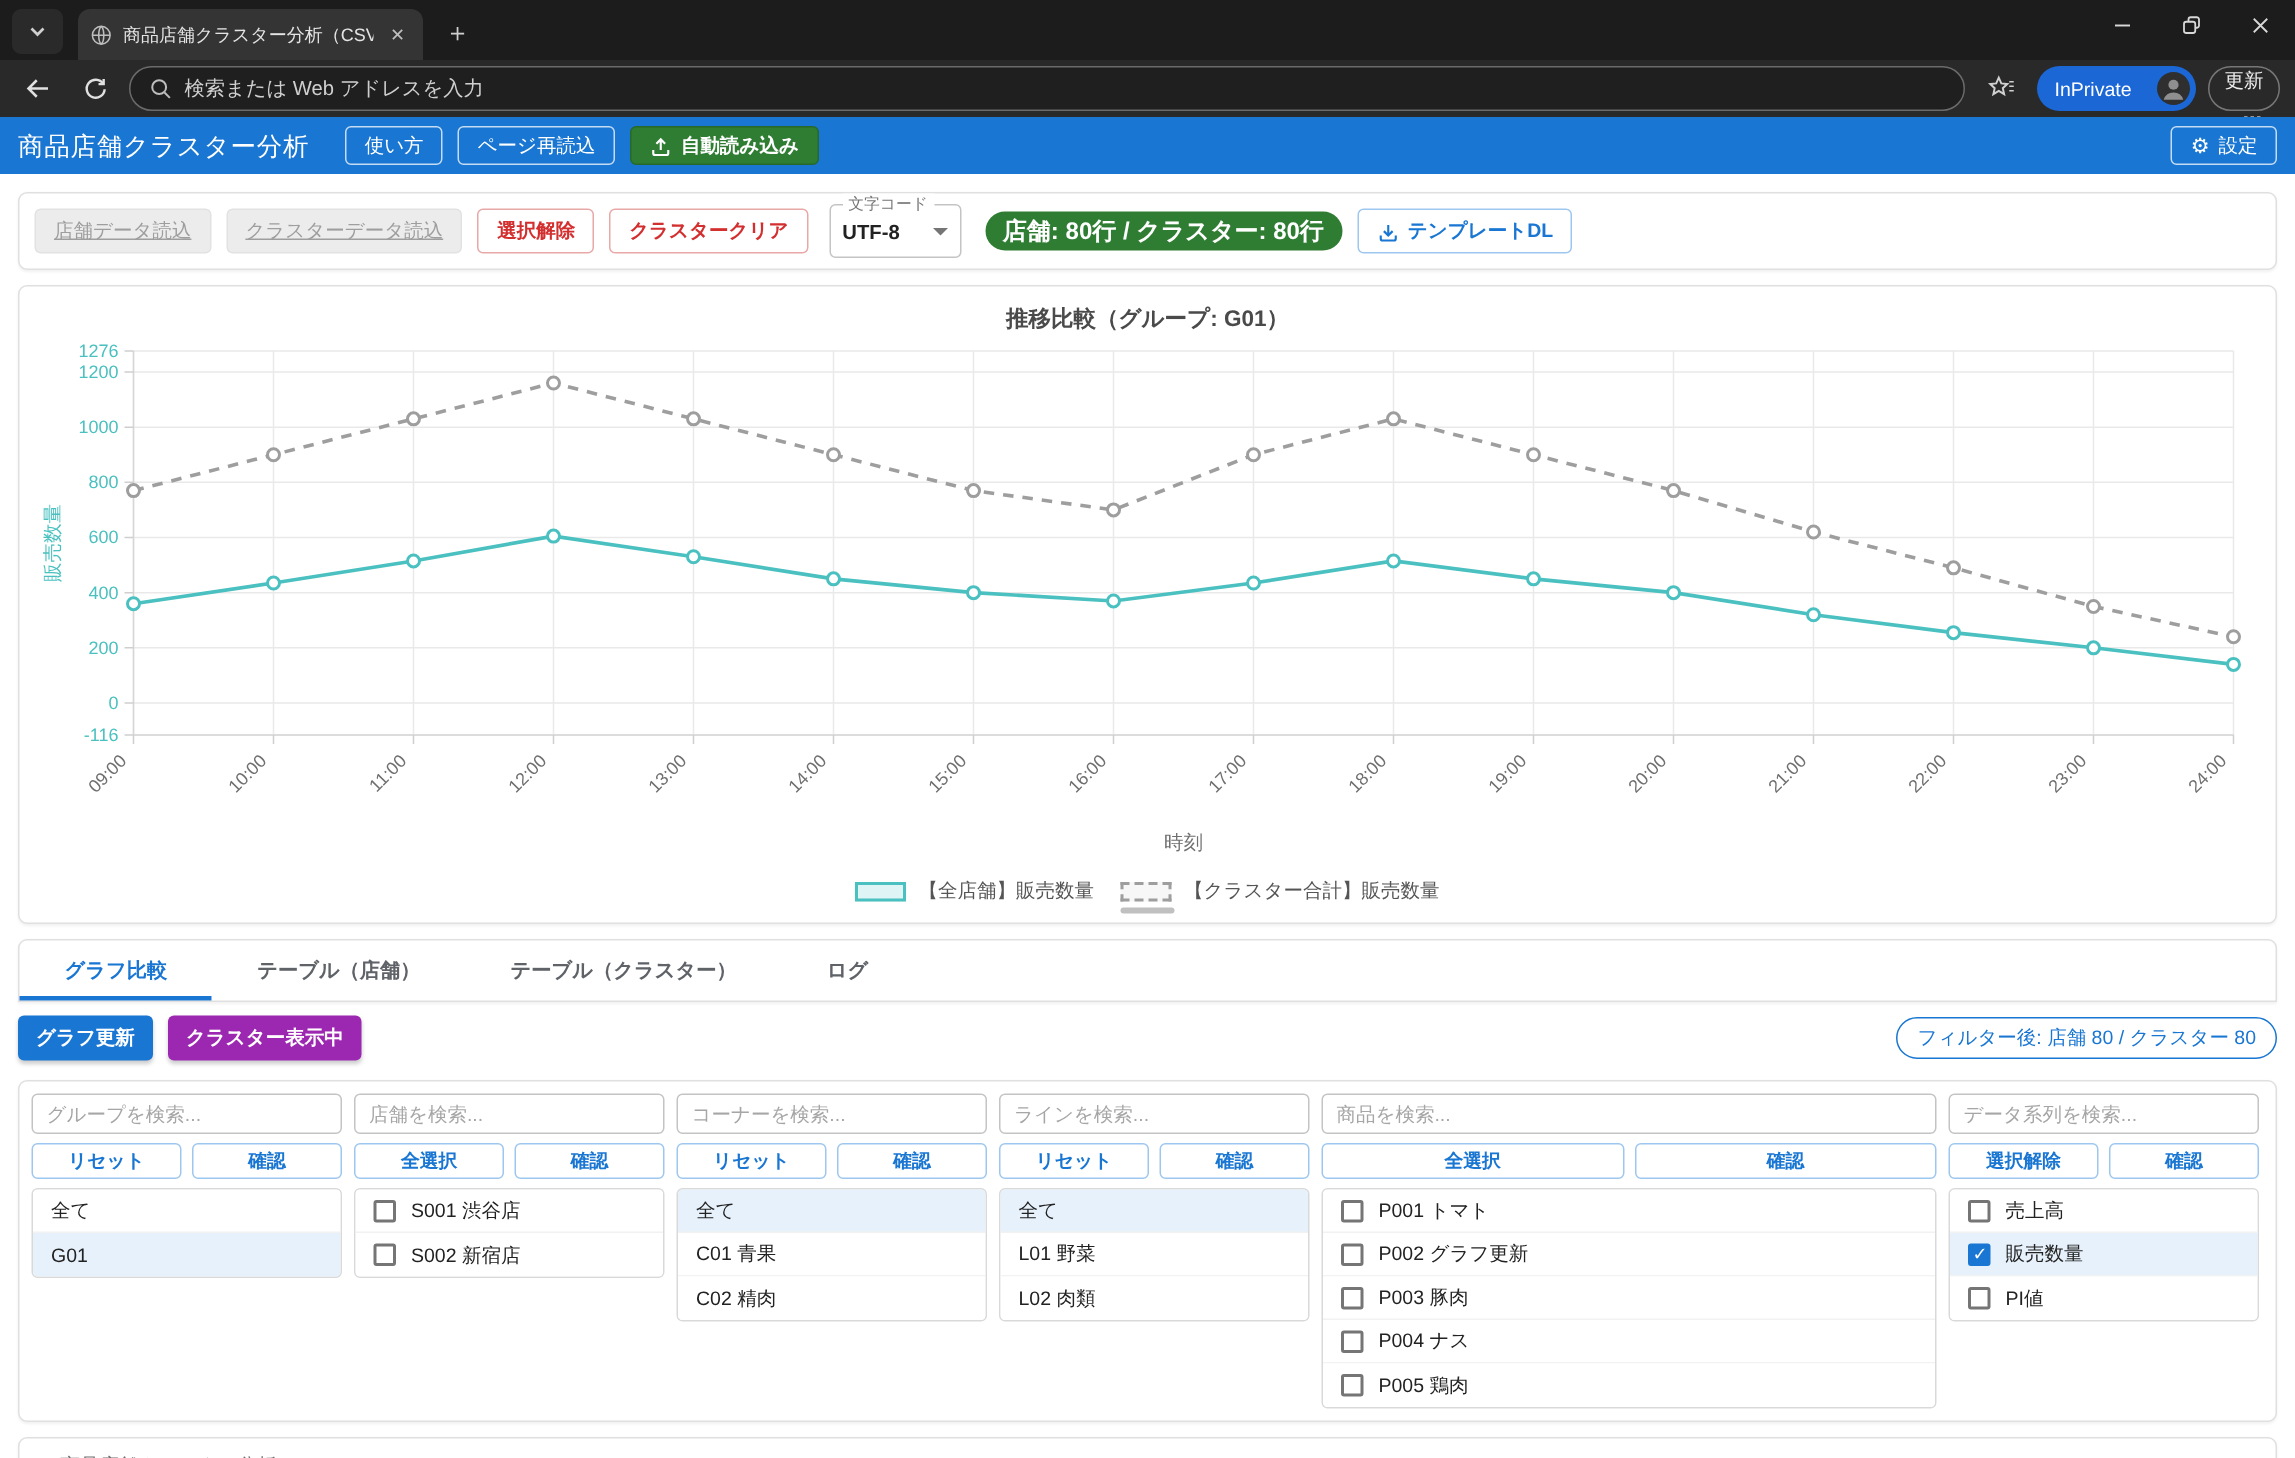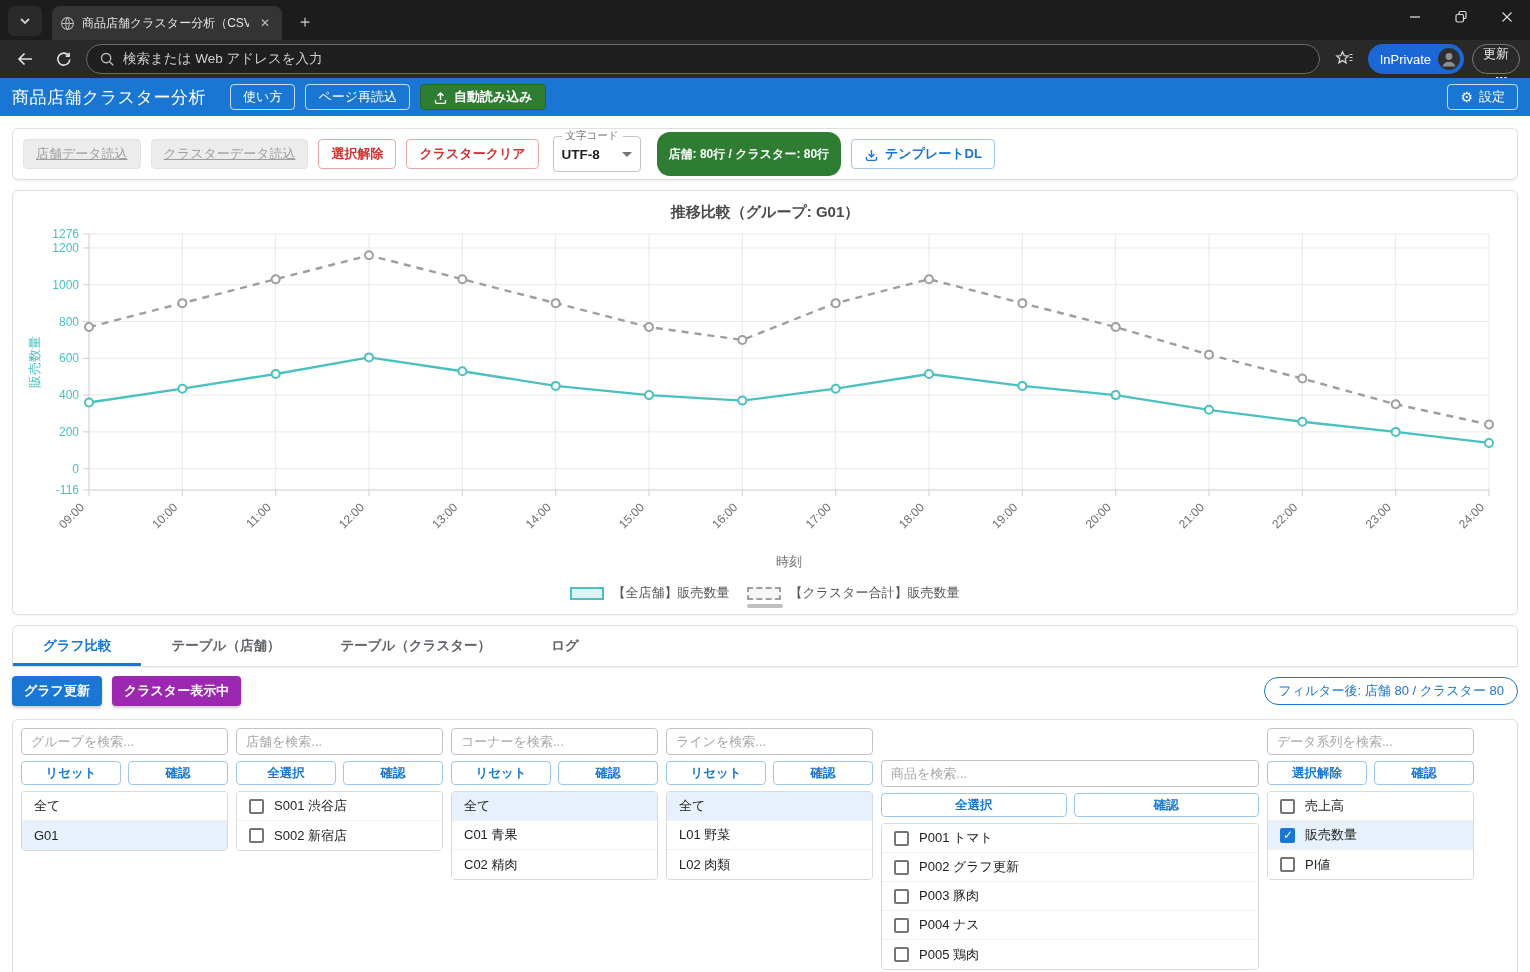--- a/index.html
+++ b/index.html
@@ -12,21 +12,21 @@
   .tab { width:230px; height:34px; background:#343434; border-radius:8px 8px 0 0; margin-left:10px; display:flex; align-items:center; padding:0 8px; gap:7px; color:#e4e4e4; font-size:12px; }
   .tab-title { flex:1; white-space:nowrap; overflow:hidden; }
   .tab-close { color:#bdbdbd; font-size:12px; width:18px; height:18px; display:flex; align-items:center; justify-content:center; border-radius:4px; cursor:pointer; }
   .newtab { color:#cfcfcf; font-size:17px; margin:0 0 6px 10px; width:26px; height:26px; display:flex; align-items:center; justify-content:center; cursor:pointer; }
   .win-controls { position:absolute; right:0; top:0; height:34px; display:flex; }
   .win-btn { width:46px; height:34px; display:flex; align-items:center; justify-content:center; color:#d8d8d8; }
   .browser-toolbar { height:38px; background:#292929; display:flex; align-items:center; padding:0 10px; gap:8px; flex:none; }
   .nav-btn { width:30px; height:30px; display:flex; align-items:center; justify-content:center; border-radius:6px; }
   .omnibox { flex:1; height:30px; background:#1f1f1f; border:1px solid #6b6b6b; border-radius:15px; display:flex; align-items:center; padding:0 12px; gap:8px; color:#cfcfcf; font-size:13.5px; }
   .fav-btn { width:32px; height:30px; display:flex; align-items:center; justify-content:center; }
-  .inprivate { height:30px; background:#1b67d6; border-radius:15px; display:flex; align-items:center; gap:6px; padding:0 3px 0 12px; color:#fff; font-size:13px; }
+  .inprivate { height:30px; background:#1b67d6; border-radius:15px; display:flex; align-items:center; gap:16px; padding:0 3px 0 12px; color:#fff; font-size:13px; }
   .update-pill { height:30px; border:1px solid #777; border-radius:15px; display:flex; align-items:flex-end; gap:8px; padding:0 10px; color:#eee; font-size:13px;flex-direction:column; }
   .dots { letter-spacing:1px; font-weight:bold; }
 
   
   .appbar { height:38px; background:#1976d2; display:flex; align-items:center; padding:0 12px; gap:10px; flex:none; }
   .app-title { color:#fff; font-size:17px; font-weight:normal; margin-right:14px; letter-spacing:0.5px; }
   .hbtn { height:26px; border:1px solid rgba(255,255,255,0.75); border-radius:4px; background:transparent; color:#fff; font-size:13px; padding:0 12px; display:flex; align-items:center; gap:6px; cursor:pointer; font-family:inherit; }
   .hbtn.green { background:#2e7d32; border-color:#27692b; font-weight:bold; }
   .spacer { flex:1; }
 
@@ -36,21 +36,21 @@
 
   .io-card { padding:8px 10px; display:flex; align-items:center; gap:10px; margin-bottom:10px; height:52px; }
   .btn { height:30px; border-radius:4px; font-size:13px; padding:0 12px; display:inline-flex; align-items:center; gap:6px; cursor:pointer; background:#fff; border:1px solid #c4c4c4; font-family:inherit; }
   .btn.disabled { background:#ececec; border:1px solid #e2e2e2; color:#9e9e9e; cursor:default;text-decoration:underline; }
   .btn.red { color:#d32f2f; border:1px solid #e9a8a8; font-weight:bold; }
   .btn.blue-o { color:#1976d2; border:1px solid #9ec7ef; font-weight:bold; }
   .select-wrap { position:relative; margin-left:4px; }
   .select-label { position:absolute; top:-7px; left:9px; background:#fff; padding:0 4px; font-size:10.5px; color:#757575; }
   .select-box { width:88px; height:36px; border:1px solid #c4c4c4; border-radius:4px; display:flex; align-items:center; padding:0 8px; font-size:13.5px; font-weight:bold; color:#222; cursor:pointer; }
   .select-arrow { margin-left:auto; width:0; height:0; border-left:5px solid transparent; border-right:5px solid transparent; border-top:5px solid #757575; }
-  .badge { height:44px; background:#2e7d32; color:#fff; border-radius:13px; font-size:12px; font-weight:bold; display:flex; align-items:center; padding:0 12px; margin-left:6px; }
+  .badge { height:26px; background:#2e7d32; color:#fff; border-radius:13px; font-size:16px; font-weight:bold; display:flex; align-items:center; padding:0 12px; margin-left:6px; }
 
   
   .chart-card { padding:6px 12px 6px 12px; margin-bottom:10px; }
   .chart-title { text-align:center; font-size:15px; font-weight:bold; color:#4a4a4a; padding:6px 0 0 0; }
   .legend-row { display:flex; justify-content:center; align-items:flex-end; gap:18px; height:24px; }
   .legend-item { display:flex; align-items:center; gap:8px; font-size:13px; color:#555; }
   .legend-swatch { width:34px; height:13px; }
   .drag-handle { width:36px; height:4px; background:#c0c0c0; border-radius:2px; margin:2px auto 0 auto; }
 
   
@@ -61,21 +61,21 @@
 
   
   .actions-row { display:flex; align-items:center; gap:10px; margin:0 0 12px 0; height:32px; }
   .btn.contained { background:#1976d2; border:none; color:#fff; font-weight:bold; box-shadow:0 2px 3px rgba(0,0,0,0.2); }
   .btn.purple { background:#9c27b0; border:none; color:#fff; font-weight:bold; box-shadow:0 2px 3px rgba(0,0,0,0.2); }
   .chip { height:28px; border:1px solid #1976d2; color:#1976d2; border-radius:14px; font-size:13px; display:flex; align-items:center; padding:0 13px; }
 
   
   .filters-card { padding:8px; display:flex; gap:8px; align-items:flex-start; margin-bottom:10px; }
   .fcol { width:207px; display:flex; flex-direction:column; gap:6px; }
-  .fcol.wide { width:378px;margin-top:32px; }
+  .fcol.wide { width:410px; }
   .fsearch { height:27px; border:1px solid #c4c4c4; border-radius:4px; font-size:13px; padding:0 9px; color:#333; width:100%; font-family:inherit; }
   .fsearch::placeholder { color:#a6a6a6; }
   .fbtns { display:flex; gap:7px; }
   .sbtn { flex:1; height:24px; border:1px solid #9ec7ef; border-radius:4px; background:#fff; color:#1976d2; font-size:12.5px; font-weight:bold; cursor:pointer; font-family:inherit; }
   .flist { border:1px solid #d9d9d9; border-radius:4px; overflow:hidden; }
   .frow { height:29px; display:flex; align-items:center; padding:0 12px; gap:10px; font-size:13px; color:#222; border-bottom:1px solid #f2f2f2; cursor:pointer; background:#fff; }
   .frow:last-child { border-bottom:none; }
   .frow.selected { background:#e7f1fb; }
   .cbox { width:15px; height:15px; border:2px solid #757575; border-radius:2px; flex:none; background:#fff; position:relative; }
   .cbox.checked { background:#1976d2; border-color:#1976d2; }

